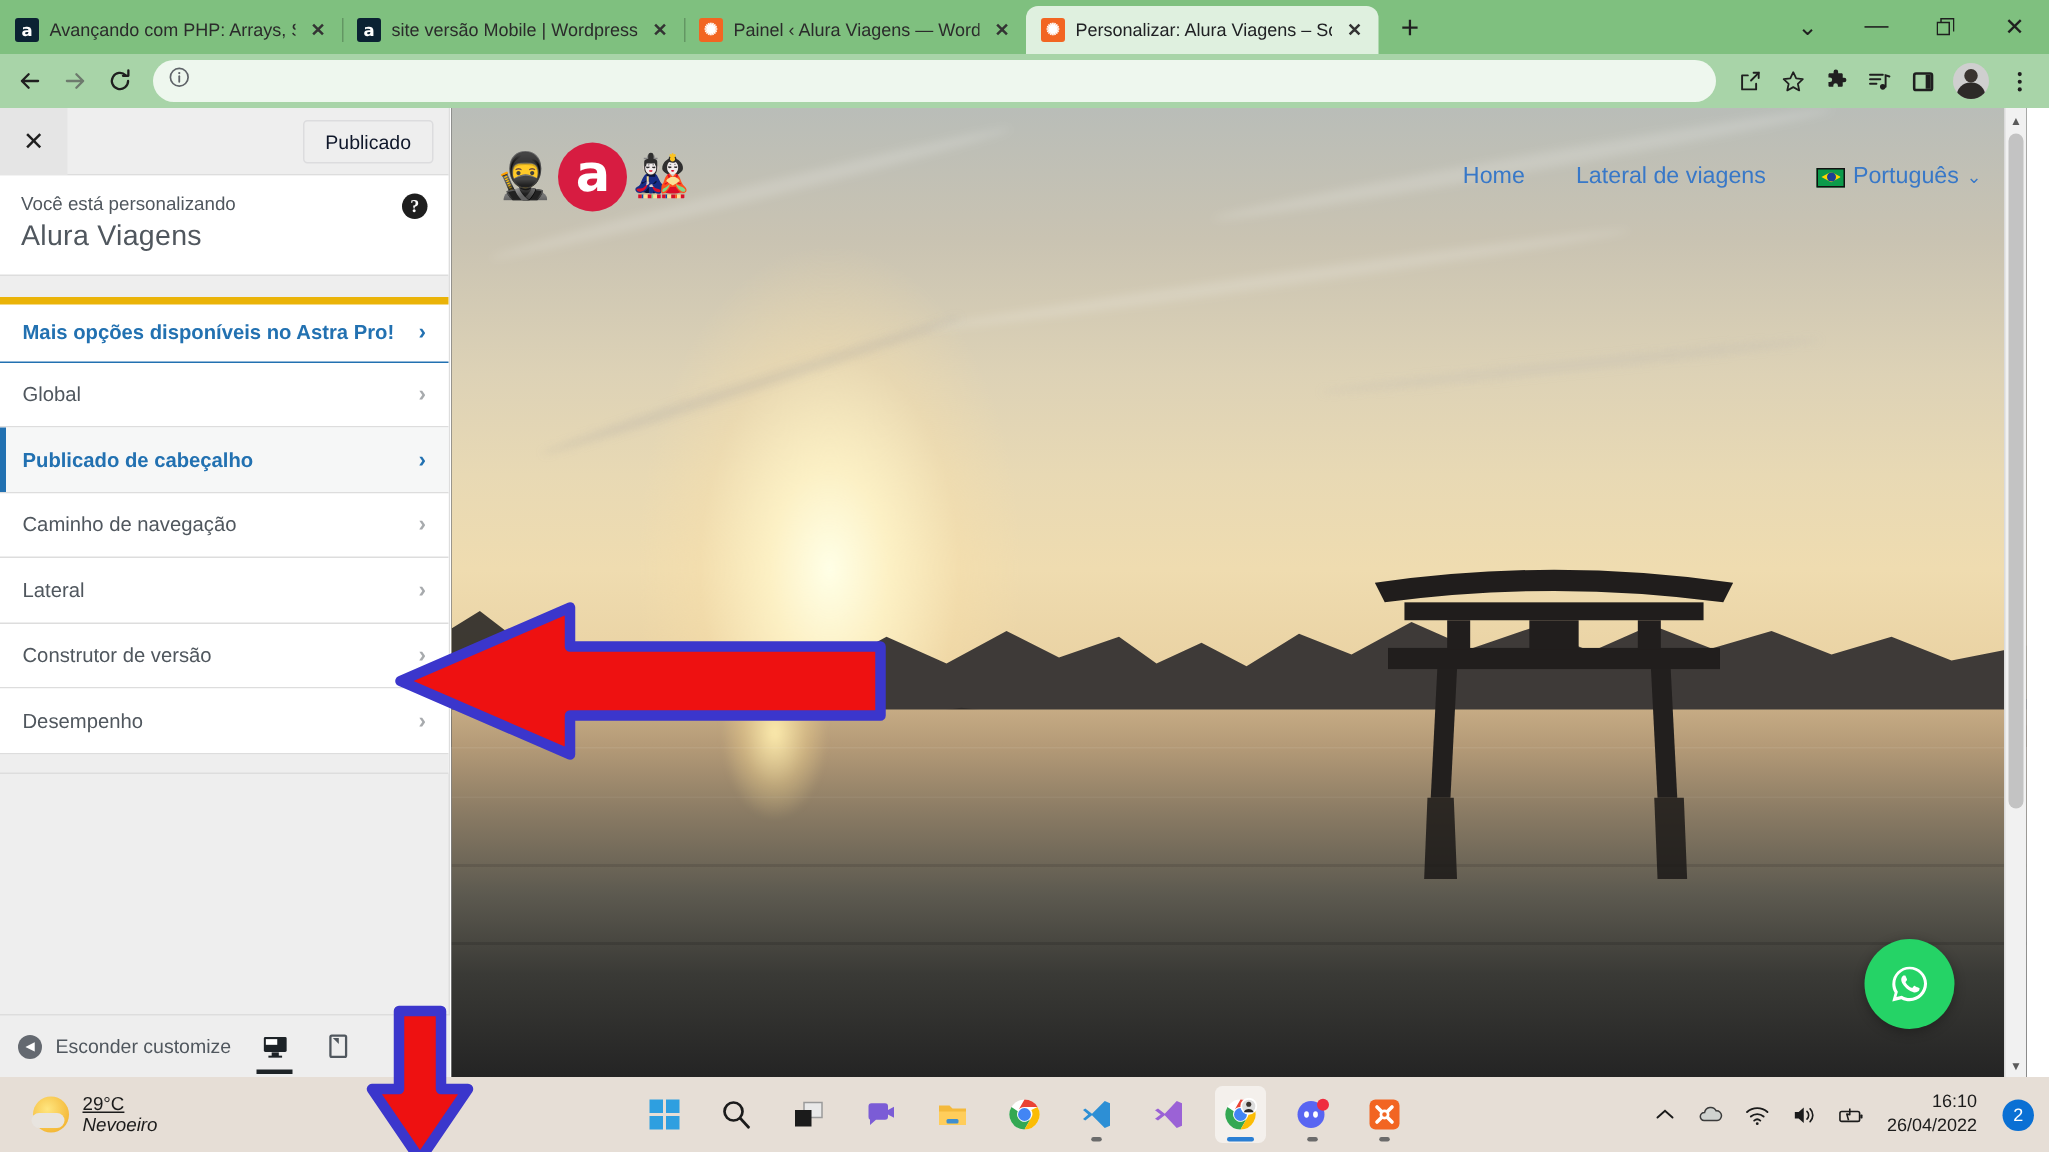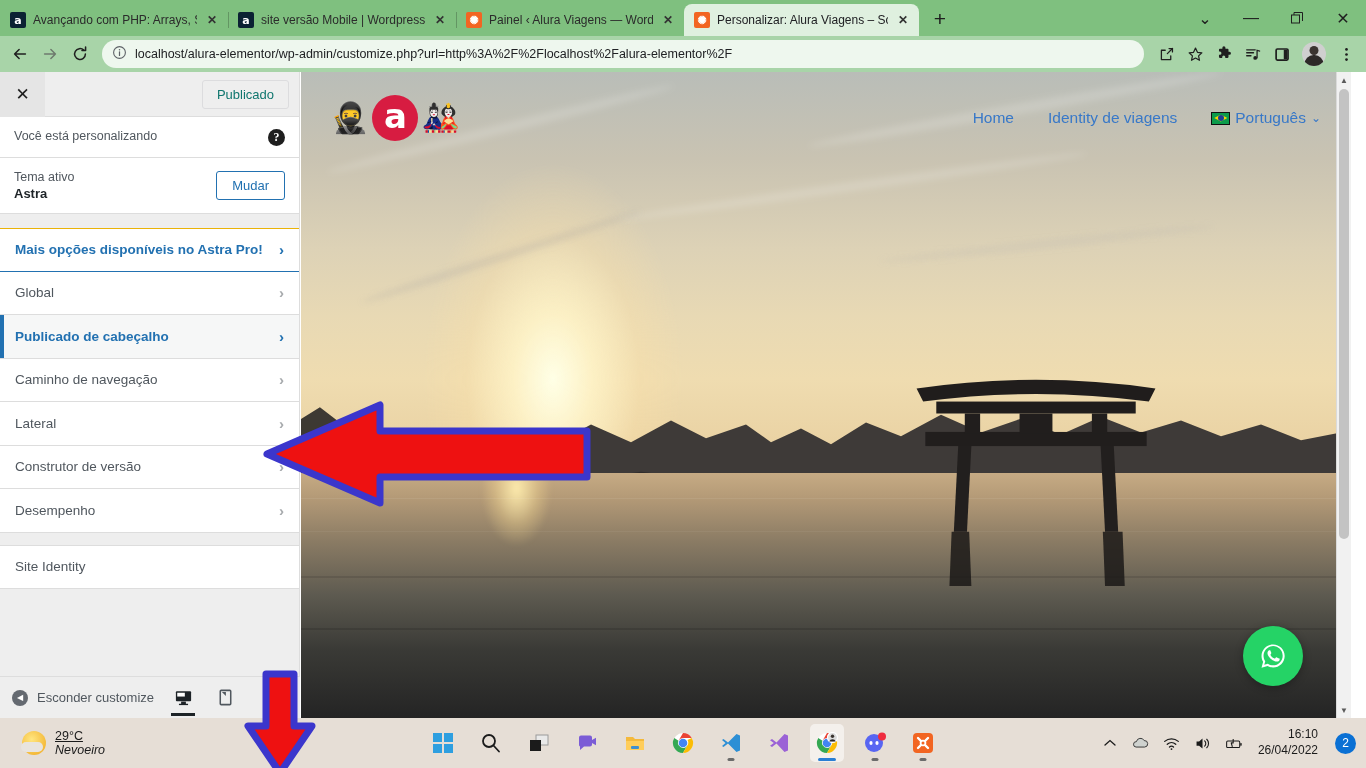--- a/index.html
+++ b/index.html
@@ -53,39 +53,39 @@
   .avatar-btn .head { position:absolute; left:50%; top:4px; transform:translateX(-50%); width:9px; height:9px; border-radius:50%; background:#3a3430;}
   .avatar-btn .body { position:absolute; left:50%; bottom:0; transform:translateX(-50%); width:19px; height:11px; border-radius:9px 9px 0 0; background:#2d2a28;}
 
   
   .content { position:absolute; left:0; top:72px; width:1366px; height:646px; background:#fff; }
 
   
   .sidebar { position:absolute; left:0; top:0; width:300px; height:646px; background:#eee; border-right:1px solid #ddd; }
   .sb-head { height:45px; background:#eee; display:flex; align-items:center; border-bottom:1px solid #ddd; }
   .sb-close { width:45px; height:45px; display:flex; align-items:center; justify-content:center; font-size:17px; color:#1e1e1e; background:#e5e5e5; }
-  .sb-publish { margin-left:auto; margin-right:10px; padding:6px 14px; background:#eee; color:#0f766e; border:1px solid #dcdcde; border-radius:3px; font-size:13px; }
+  .sb-publish { margin-left:auto; margin-right:10px; padding:6px 14px; background:#eee; color:#0f172a; border:1px solid #dcdcde; border-radius:3px; font-size:13px; }
   .sb-info { background:#fff; padding:12px 14px 14px 14px; border-bottom:1px solid #ddd; position:relative; }
   .sb-info .lbl { font-size:12.5px; color:#50575e; }
   .sb-info .sitename { font-size:19px; color:#50575e; font-weight:400; margin-top:4px; letter-spacing:.2px;}
   .help-icon { position:absolute; right:14px; top:12px; width:17px; height:17px; border-radius:50%; background:#1e1e1e; color:#fff; font-size:12px; font-weight:bold; display:flex; align-items:center; justify-content:center; font-family:"Liberation Serif", serif; }
   .sb-theme { background:#fff; padding:12px 14px; display:flex; align-items:center; border-bottom:1px solid #ddd; }
   .sb-theme .t-lbl { font-size:12.5px; color:#50575e; }
   .sb-theme .t-name { font-size:13px; color:#1d2327; font-weight:bold; margin-top:2px; }
   .btn-mudar { margin-left:auto; padding:6px 15px; border:1px solid #2271b1; color:#2271b1; background:#fff; border-radius:3px; font-size:13px; }
   .sb-gap { height:14px; background:#eee; }
 
   .sb-list { background:#fff; }
   .sb-item {
     position:relative; height:43.5px; display:flex; align-items:center;
     padding:0 15px; border-bottom:1px solid #ddd;
     font-size:13.5px; color:#50575e; background:#fff;
   }
   .sb-item .chev { margin-left:auto; color:#a7aaad; font-size:15px; font-weight:600; }
-  .sb-item.pro { color:#2271b1; font-weight:bold; border-top:1px solid #eab308; border-bottom:1px solid #2271b1; }
+  .sb-item.pro { color:#2271b1; font-weight:bold; border-top:5px solid #eab308; border-bottom:1px solid #2271b1; }
   .sb-item.pro .chev { color:#2271b1; }
   .sb-item.selected { background:#f6f7f7; color:#2271b1; font-weight:bold; }
   .sb-item.selected::before { content:""; position:absolute; left:0; top:0; bottom:0; width:4px; background:#2271b1; }
   .sb-item.selected .chev { color:#2271b1; }
   .sb-sep { height:13px; background:#eee; border-bottom:1px solid #ddd; }
 
   .sb-footer {
     position:absolute; left:0; bottom:0; width:300px; height:42px;
     background:#eee; border-top:1px solid #ddd; display:flex; align-items:center; padding:0 12px;
   }
@@ -224,21 +224,20 @@
     </div>
 
     <div class="omnibox">
       <span>
         <svg width="15" height="15" viewBox="0 0 16 16">
             <circle cx="8" cy="8" r="6.3" fill="none" stroke="#5f6368" stroke-width="1.2"></circle>
             <path d="M8 7.2v4" stroke="#5f6368" stroke-width="1.3" stroke-linecap="round"></path>
             <circle cx="8" cy="5" r="0.8" fill="#5f6368"></circle>
           </svg>
       </span>
-      <span class="url" title="localhost/alura-elementor/wp-admin/customize.php?url=http%3A%2F%2Flocalhost%2Falura-elementor%2F">localhost/alura-elementor/wp-admin/customize.php?url=http%3A%2F%2Flocalhost%2Falura-elementor%2F</span>
     </div>
 
     <div class="tb-right">
       <div class="tb-btn">
         <svg width="17" height="17" viewBox="0 0 20 20">
             <path d="M13 3h4v4" fill="none" stroke="#1f1f1f" stroke-width="1.5" stroke-linecap="round"></path>
             <path d="M17 3l-6 6" stroke="#1f1f1f" stroke-width="1.5" stroke-linecap="round"></path>
             <path d="M15 11.5V16H4V5h4.5" fill="none" stroke="#1f1f1f" stroke-width="1.5" stroke-linecap="round" stroke-linejoin="round"></path>
           </svg>
       </div>
@@ -283,30 +282,24 @@
 
     <div class="sidebar">
 
       <div class="sb-head">
         <div class="sb-close">✕</div>
         <div class="sb-publish">Publicado</div>
       </div>
 
       <div class="sb-info">
         <div class="lbl">Você está personalizando</div>
+        <div class="sitename">Alura Viagens</div>
         <div class="help-icon">?</div>
       </div>
 
-      <div class="sb-theme">
-        <div>
-          <div class="t-lbl">Tema ativo</div>
-          <div class="t-name">Astra</div>
-        </div>
-        <div class="btn-mudar">Mudar</div>
-      </div>
 
       <div class="sb-gap"></div>
 
       <div class="sb-list">
         <div class="sb-item pro">
           <span>Mais opções disponíveis no Astra Pro!</span>
           <span class="chev">›</span>
         </div>
         <div class="sb-item">
           <span>Global</span>
@@ -326,23 +319,20 @@
         </div>
         <div class="sb-item">
           <span>Construtor de versão</span>
           <span class="chev">›</span>
         </div>
         <div class="sb-item">
           <span>Desempenho</span>
           <span class="chev">›</span>
         </div>
         <div class="sb-sep"></div>
-        <div class="sb-item">
-          <span>Site Identity</span>
-        </div>
       </div>
 
       <div class="sb-footer">
         <div class="hide-ctrl">
           <span class="circ">◀</span>
           <span>Esconder customize</span>
         </div>
         <div class="devices">
           <div class="dev active">
             <svg width="19" height="19" viewBox="0 0 20 20">
@@ -408,21 +398,21 @@
         <div style="position:absolute; left:0; bottom:40%; width:6%; height:9%; background:#2a2826; clip-path:polygon(0 100%,0 30%,30% 10%,60% 35%,100% 55%,100% 100%); opacity:.9;"></div>
 
         <div class="site-header">
           <div class="logo-row">
             <span class="emoji">🥷</span>
             <span class="alura-logo">a</span>
             <span class="emoji">🎎</span>
           </div>
           <nav class="site-nav">
             <a href="#">Home</a>
-            <a href="#">Identity de viagens</a>
+            <a href="#">Lateral de viagens</a>
             <span class="lang">
               <span class="flag"></span>
               <span>Português</span>
               <span class="caret">⌄</span>
             </span>
           </nav>
         </div>
 
         <div class="whatsapp">
           <svg width="34" height="34" viewBox="0 0 32 32">

